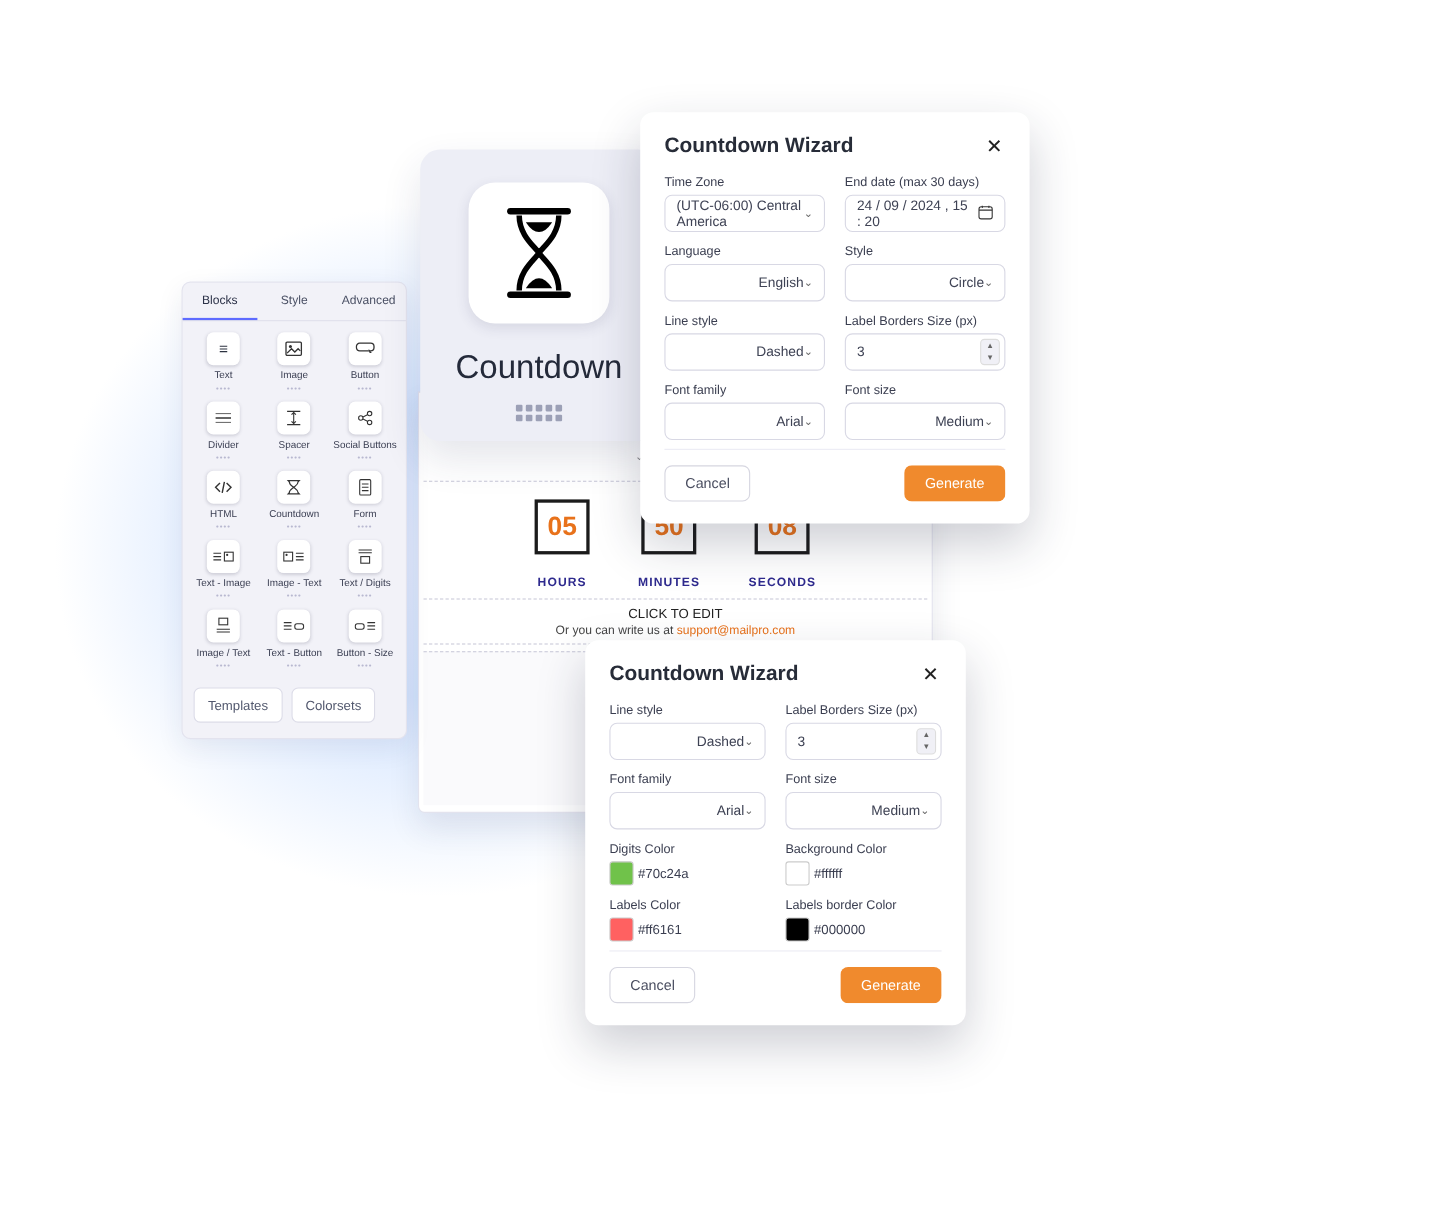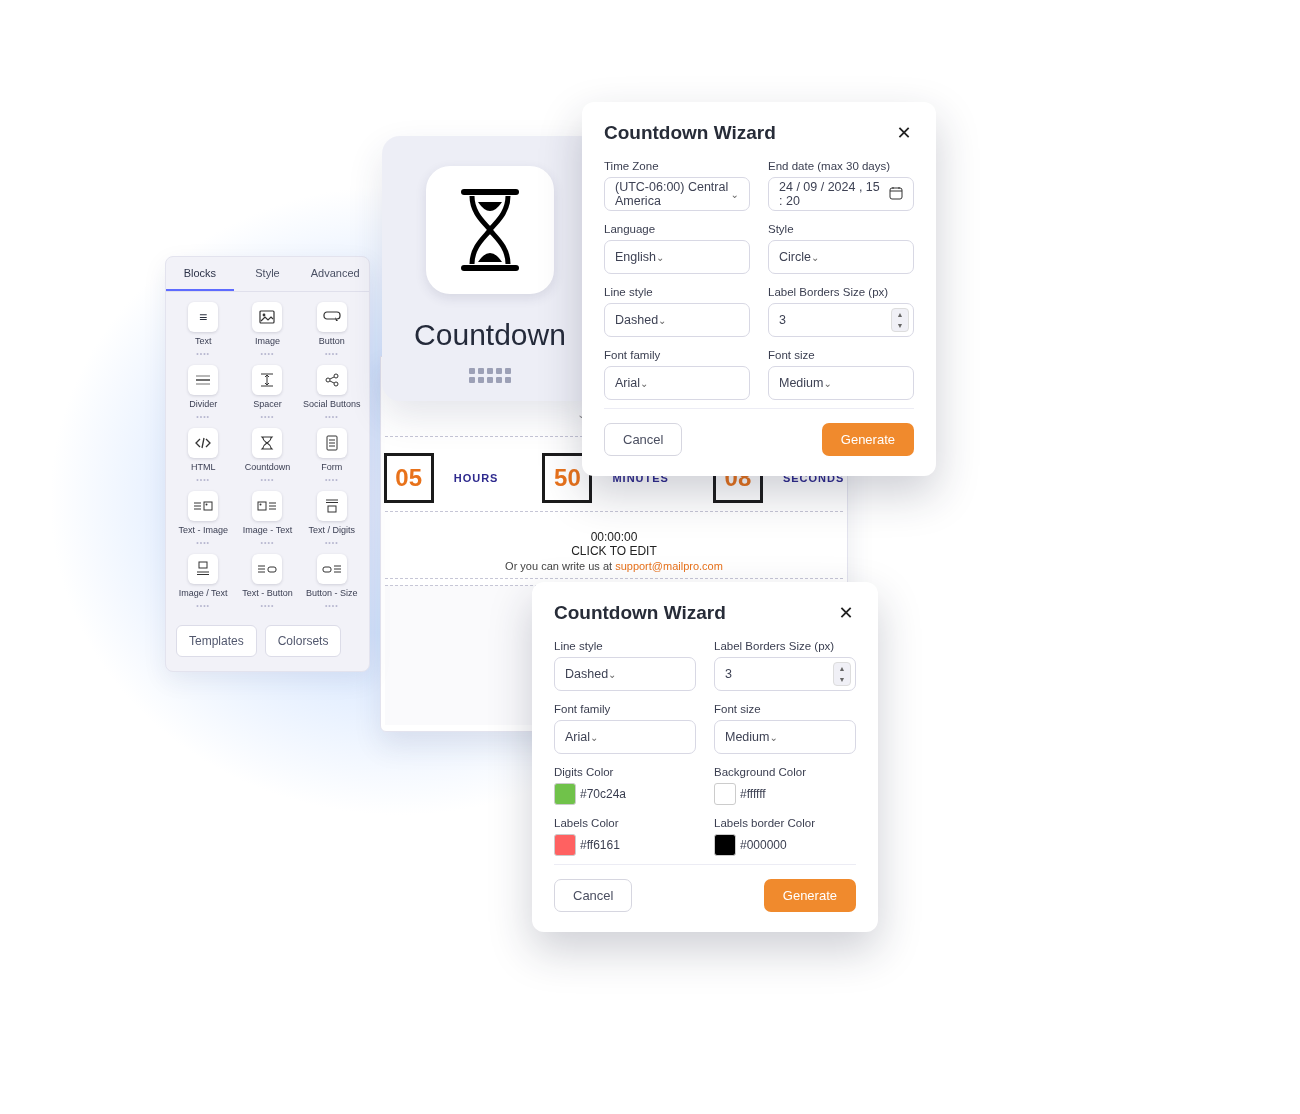--- a/index.html
+++ b/index.html
@@ -137,21 +137,21 @@
   .canvas .clock-line {
     text-align:center;
     font-size: 22px;
     color:#2e3244;
   }
   .canvas .tiny-arrows { text-align:center; font-size:10px; color:#888; letter-spacing:18px; margin-top:2px; }
   .canvas .divider-line { border-top:1px dashed #c6c6d6; margin: 16px 0; }
   .counts {
     display:flex; justify-content:center; gap: 44px;
   }
-  .count-col { display:flex; flex-direction:row; align-items:center; gap:20px; }
+  .count-col { display:flex; flex-direction:column; align-items:center; gap:20px; }
   .count-box {
     width: 50px; height: 50px;
     border: 3px solid #1b1b1b;
     display:flex; align-items:center; justify-content:center;
     font-size: 24px; font-weight:700;
     color: #e8721b;
     background:#fff;
   }
   .count-label {
     font-size: 11px;
@@ -182,21 +182,21 @@
   .close-x {
     width:20px; height:20px; display:flex; align-items:center; justify-content:center;
     cursor:pointer; font-size:18px; color:#222;
   }
   .wizard .grid { display:grid; grid-template-columns: 1fr 1fr; gap: 12px 18px; }
   .field-label { font-size: 11.5px; color:#3a3e50; margin-bottom:5px; display:block; font-weight:500; }
   .select, .input-box {
     height: 34px;
     border: 1px solid #d8d8e4;
     border-radius: 7px;
-    display:flex; align-items:center; justify-content:flex-start;
+    display:flex; align-items:center; justify-content:flex-end;
     padding: 0 10px;
     font-size: 12.5px;
     color:#3e4254;
     background:#fff;
     cursor:pointer;
   }
   .input-box.num { justify-content:flex-start; position:relative; }
   .spin-btns {
     position:absolute; right:4px; top:4px; bottom:4px; width:18px;
     border:1px solid #ddd; border-radius:4px;
@@ -245,21 +245,20 @@
     <div class="count-col">
       <div class="count-box">50</div>
       <div class="count-label">MINUTES</div>
     </div>
     <div class="count-col">
       <div class="count-box">08</div>
       <div class="count-label">SECONDS</div>
     </div>
   </div>
   <div class="sel-band">
-    <div class="subline">00:00:00</div>
     <div class="subline2">CLICK TO EDIT</div>
     <div class="subline3">
       <span>Or you can write us at </span><a href="#">support@mailpro.com</a>
     </div>
   </div>
   <div class="content-zone"></div>
 </div>
 
 <div class="blocks-panel">
   <div class="blocks-tabs">

